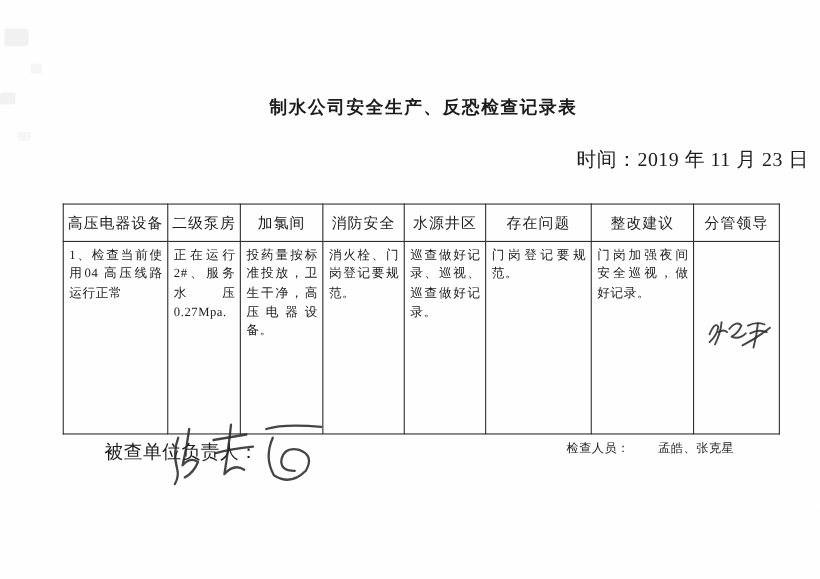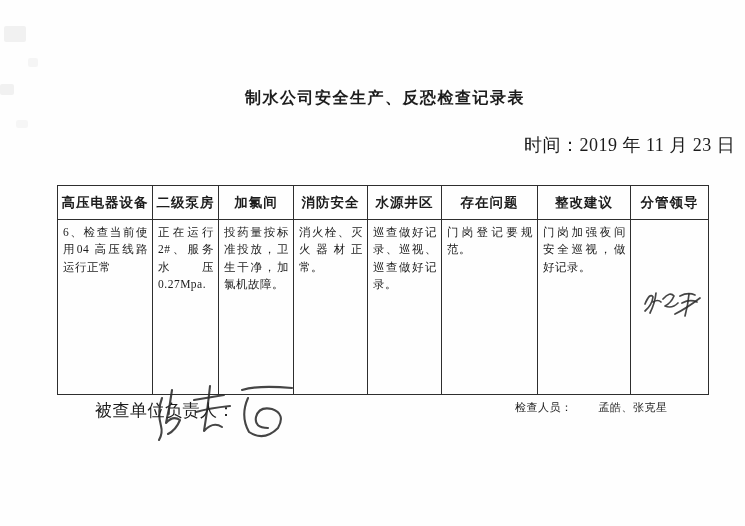--- a/index.html
+++ b/index.html
@@ -65,21 +65,21 @@
     table-layout: fixed;
     width: 651px;
   }
   .record-table th, .record-table td {
     border: 1.5px solid #2e2e2e;
     overflow: hidden;
   }
   .record-table th {
     height: 33px;
     font-size: 13.5px;
-    font-weight: 700;
+    font-weight: 400;
     text-align: center;
     letter-spacing: 1px;
     padding: 0 1px;
     white-space: nowrap;
   }
   .record-table td {
     height: 170px;
     vertical-align: top;
     font-size: 11.5px;
     line-height: 1.5;
@@ -154,24 +154,24 @@
         <th>加氯间</th>
         <th>消防安全</th>
         <th>水源井区</th>
         <th>存在问题</th>
         <th>整改建议</th>
         <th>分管领导</th>
       </tr>
     </thead>
     <tbody>
       <tr>
-        <td>6、检查当前使用04 高压线路运行正常</td>
+        <td>1、检查当前使用04 高压线路运行正常</td>
         <td>正在运行2#、服务水压0.27Mpa.</td>
-        <td>投药量按标准投放，卫生干净，加氯机故障。</td>
-        <td>消火栓、灭火器材正常。</td>
+        <td>投药量按标准投放，卫生干净，高压电器设备。</td>
+        <td>消火栓、门岗登记要规范。</td>
         <td>巡查做好记录、巡视、巡查做好记录。</td>
         <td>门岗登记要规范。</td>
         <td>门岗加强夜间安全巡视，做好记录。</td>
         <td class="sig-cell">
           <svg class="sig-leader-svg" width="64" height="58" viewBox="0 0 64 58">
             <path class="ink" d="M6 32 Q11 20 14 25 Q13 33 6 39"></path>
             <path class="ink" d="M17 21 Q16 31 11 41"></path>
             <path class="ink" d="M14 30 Q19 27 22 30"></path>
             <path class="ink" d="M24 27 Q31 19 35 24 Q32 31 26 34 Q33 37 39 31"></path>
             <path class="ink" d="M41 24 Q49 20 56 23"></path>

